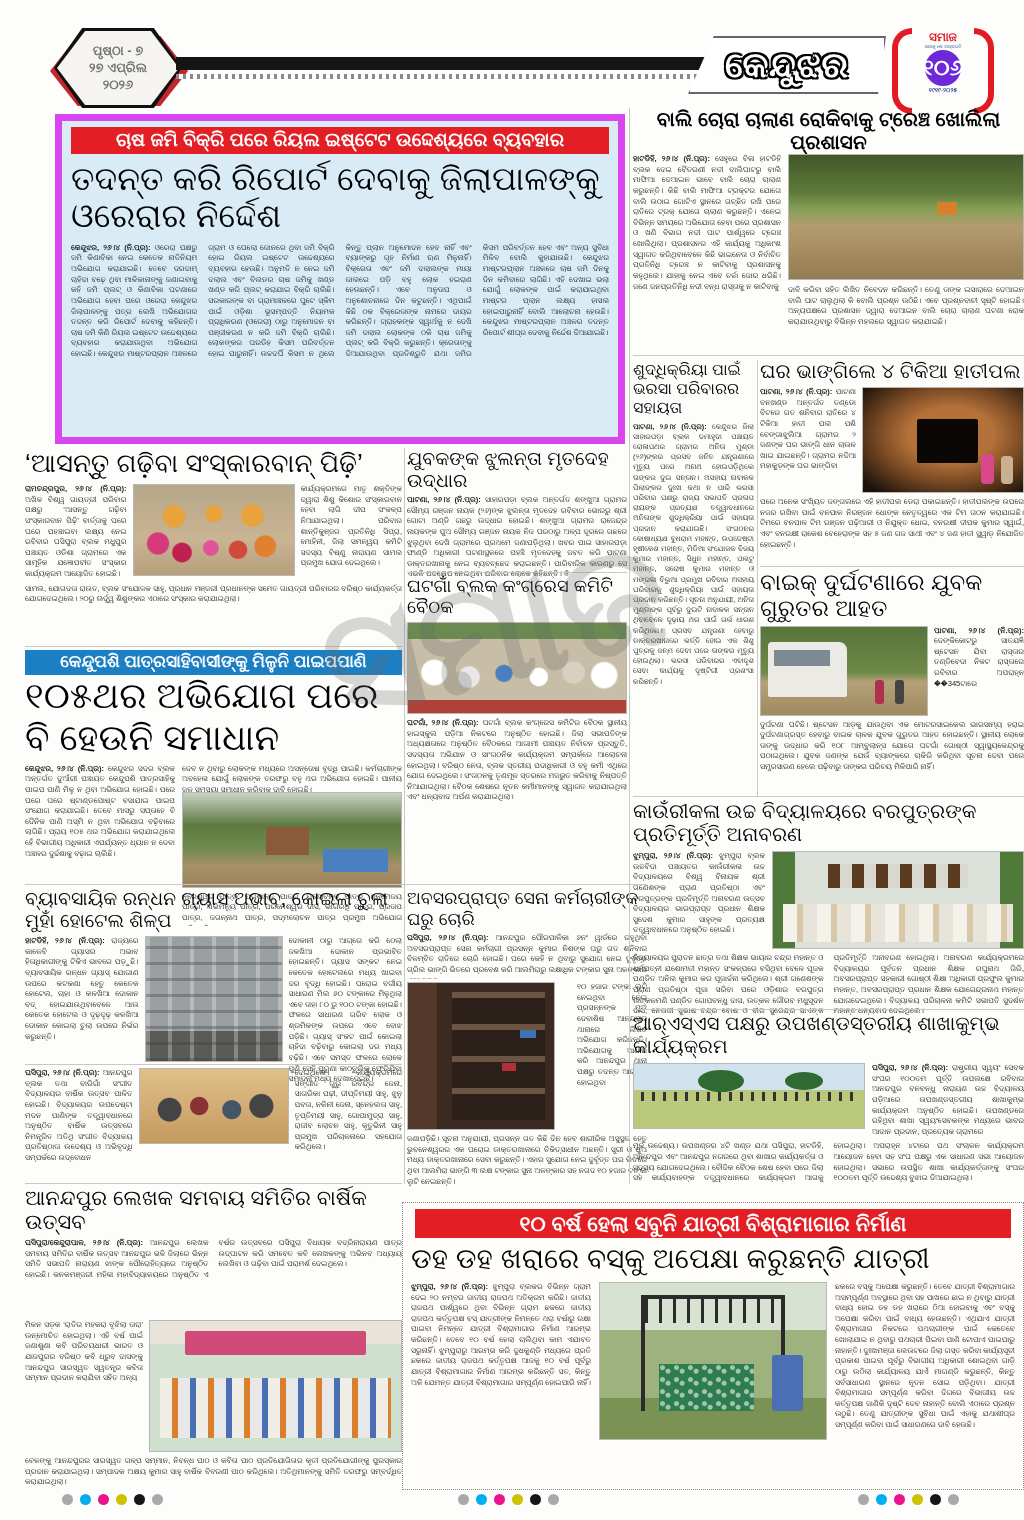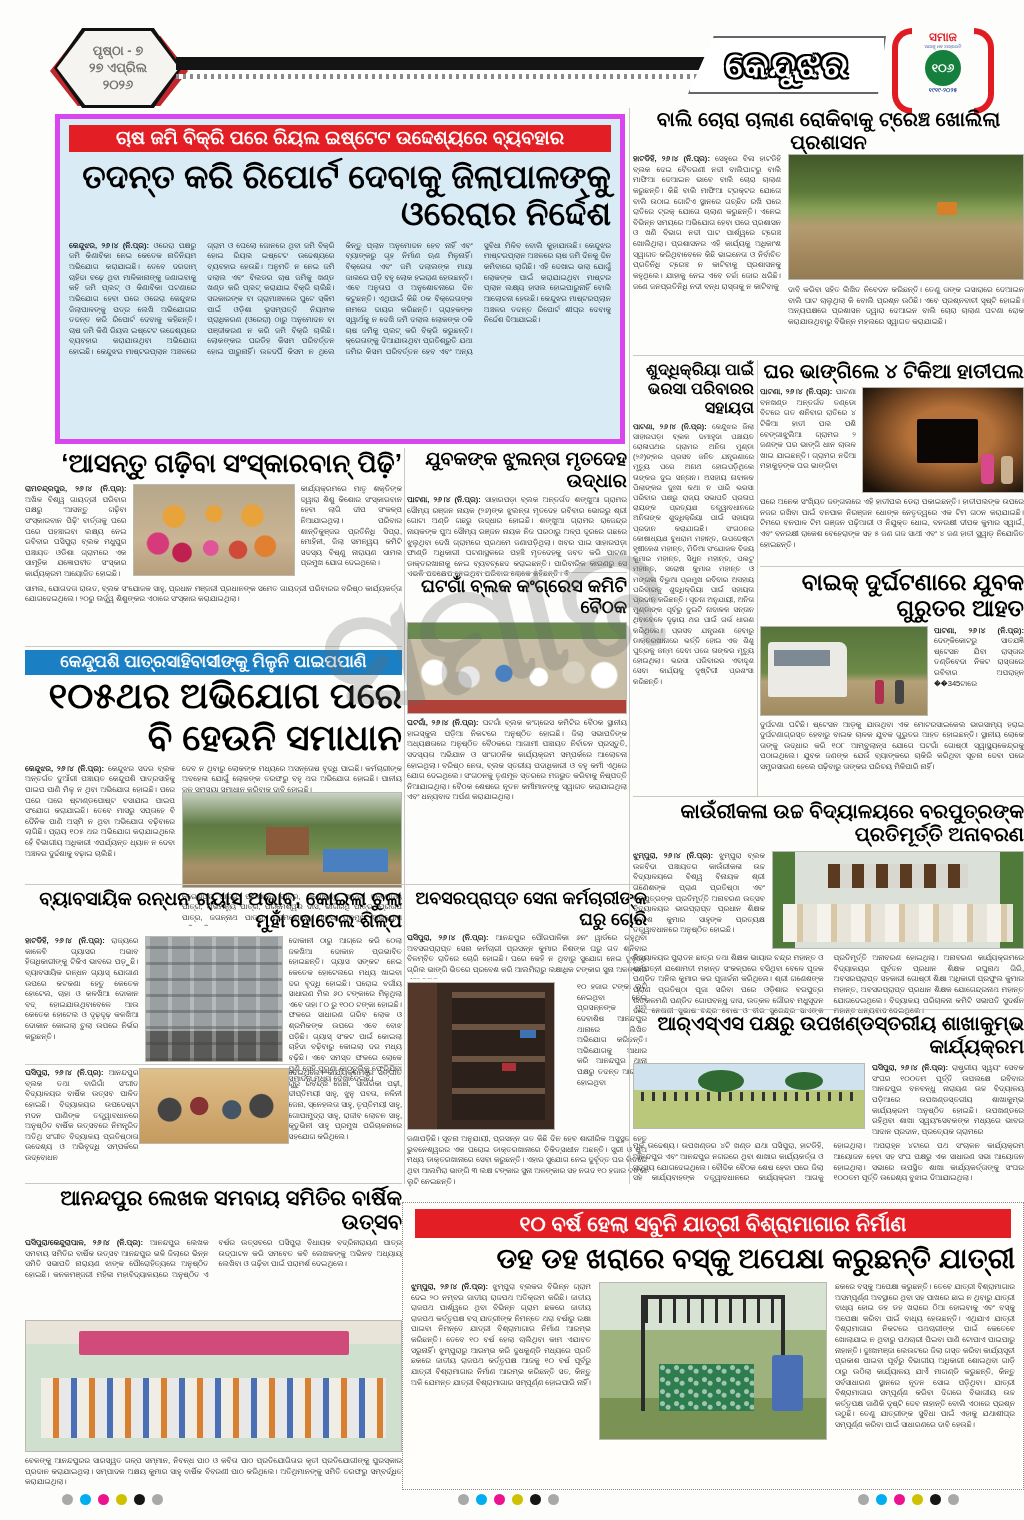--- a/index.html
+++ b/index.html
@@ -29,39 +29,39 @@
   .logo-box { position:absolute; left:892px; top:28px; width:102px; height:86px; }
   .logo-brk-l { position:absolute; left:0; top:0; width:20px; height:86px;
     border-left:6px solid #e11b22; border-top:6px solid #e11b22; border-bottom:6px solid #e11b22;
     border-radius:20px 0 0 20px; }
   .logo-brk-r { position:absolute; right:0; top:0; width:20px; height:86px;
     border-right:6px solid #e11b22; border-top:6px solid #e11b22; border-bottom:6px solid #e11b22;
     border-radius:0 20px 20px 0; }
   .logo-mid { position:absolute; left:18px; top:2px; width:66px; height:82px; text-align:center; }
   .logo-brand { font-size:12px; font-weight:bold; color:#e11b22; }
   .logo-sub { font-size:4.5px; color:#1a3f8f; }
-  .logo-circle { margin:1px auto; width:36px; height:36px; border-radius:50%; background:#15803d;
-    color:#fff; font-size:12px; font-weight:bold; display:flex; align-items:center; justify-content:center; }
+  .logo-circle { margin:1px auto; width:36px; height:36px; border-radius:50%; background:#6d28d9;
+    color:#fff; font-size:22px; font-weight:bold; display:flex; align-items:center; justify-content:center; }
   .logo-year { font-size:6px; color:#1a3f8f; font-weight:bold; }
   
   .kicker-red { background:#e31e24; color:#fff; font-weight:bold; text-align:center;
     padding:3px 2px; font-size:19px; line-height:1.1; }
   .kicker-blue { background:#1b7fc4; color:#fff; font-weight:bold; text-align:center;
     padding:3px 2px; font-size:17px; line-height:1.1; }
   .kicker-plain { font-weight:bold; text-align:center; color:#000; }
-  .headline { font-weight:bold; text-align:right; color:#000; }
+  .headline { font-weight:normal; text-align:left; color:#000; }
   .body-txt { font-size:7.6px; line-height:1.4; text-align:justify; color:#1c1c1c; overflow:hidden; }
   .dl { font-weight:bold; }
   .photo { position:relative; overflow:hidden; border:1px solid #b9b9b2; }
   .story { position:absolute; }
   .hrule { position:absolute; height:1px; background:#c9c9c2; }
   .vrule { position:absolute; width:1px; background:#c9c9c2; }
   
   #lead { left:55px; top:114px; width:570px; height:330px; background:#d9ecf6;
-    border:5px solid #d946ef; padding:6px 9px; }
+    border:7px solid #d946ef; padding:6px 9px; }
   #lead .headline { font-size:33px; line-height:1.12; margin:7px 0 8px; }
   #lead .body-txt { column-count:4; column-gap:11px; height:205px; }
   
   #sand { left:633px; top:108px; width:391px; height:340px; }
   #sand .kicker-plain { font-size:20px; line-height:1.15; }
   #sand .headline { font-size:30px; line-height:1.1; margin:3px 0 7px; }
   #sand .cols { display:flex; gap:7px; }
   #sand .c1 { width:148px; }
   #sand .c2 { flex:1; }
   #sand .photo { height:126px; margin-bottom:5px; }
@@ -119,21 +119,21 @@
   
   #theft { left:407px; top:888px; width:240px; height:292px; }
   #theft .headline { font-size:17.5px; margin-bottom:3px; }
   #theft .row { display:flex; gap:22px; margin-top:3px; }
   #theft .photo { width:148px; height:148px; flex:none; }
   #theft .c2 { flex:1; }
   #theft .bottom { margin-top:4px; height:62px; }
   
   #music { left:25px; top:1068px; width:377px; height:116px; }
   #music .headline { font-size:21px; margin-bottom:4px; }
-  #music .row { display:flex; }
+  #music .row { display:flex; gap:6px; }
   #music .photo { width:150px; height:76px; flex:none; }
   #music .side { flex:1; }
   
   #rss { left:633px; top:1012px; width:391px; height:172px; }
   #rss .headline { font-size:19.5px; margin-bottom:5px; }
   #rss .row { display:flex; gap:7px; }
   #rss .photo { width:232px; height:66px; flex:none; }
   #rss .c2 { flex:1; }
   #rss .bottom { margin-top:4px; column-count:2; column-gap:10px; height:60px; }
   
@@ -405,20 +405,21 @@
       </div>
       <p class="body-txt c2"><span class="dl">ଘସିପୁରା, ୨୬।୪ (ନି.ପ୍ର):</span><span> ରାଷ୍ଟ୍ରୀୟ ସ୍ୱୟଂ ସେବକ ସଂଘର ୧୦୦ତମ ପୂର୍ତ୍ତି ଉପଲକ୍ଷେ ରବିବାର ଆନନ୍ଦପୁର ବନବନ୍ଧୁ ନାରାୟଣ ଉଚ୍ଚ ବିଦ୍ୟାଳୟ ପଡ଼ିଆରେ ଉପଖଣ୍ଡସ୍ତରୀୟ ଶାଖାକୁମ୍ଭ କାର୍ଯ୍ୟକ୍ରମ ଅନୁଷ୍ଠିତ ହୋଇଛି। ଉପଖଣ୍ଡରେ ରହିଥିବା ଶାଖା ସ୍ୱୟଂସେବକଙ୍କ ମଧ୍ୟରେ ଭାବର ଆଦାନ ପ୍ରଦାନ, ପ୍ରତ୍ୟେକ ଗ୍ରାମରେ</span></p>
     </div>
     <p class="body-txt bottom"><span>ମୂଳ ଉଦ୍ଦେଶ୍ୟ। ଉପଖଣ୍ଡର ୪ଟି ଖଣ୍ଡ ଯଥା ଘସିପୁରା, ହାଟଡିହି, ଆନନ୍ଦପୁର ଏବଂ ଆନନ୍ଦପୁର ନଗରରେ ଥିବା ଶାଖାର କାର୍ଯ୍ୟକର୍ତ୍ତା ଓ ସଦସ୍ୟ ଯୋଗଦେଇଥିଲେ। ବୌଦିକ ବୈଠକ ଶେଷ ହେବା ପରେ ଜିଲା ସହ କାର୍ଯ୍ୟବାହଙ୍କ ତତ୍ତ୍ୱାବଧାନରେ କାର୍ଯ୍ୟକ୍ରମ ଆଗକୁ ହୋଇଥିଲା। ଅପରାହ୍ନ ୪ଟାରେ ପଥ ସଂଚାଳନ କାର୍ଯ୍ୟକ୍ରମ ଆୟୋଜନ ହେବା ସହ ସଂଘ ପକ୍ଷରୁ ଏକ ସାଧାରଣ ସଭା ଆୟୋଜନ ହୋଇଥିଲା। ସଭାରେ ଉପସ୍ଥିତ ଶାଖା କାର୍ଯ୍ୟକର୍ତ୍ତାଙ୍କୁ ସଂଘର ୧୦୦ତମ ପୂର୍ତ୍ତି ଉଦ୍ଦେଶ୍ୟ ବୁଝାଇ ଦିଆଯାଇଥିଲା।</span></p>
   </div>
 
   <div class="story" id="writers">
     <div class="headline">ଆନନ୍ଦପୁର ଲେଖକ ସମବାୟ ସମିତିର ବାର୍ଷିକ ଉତ୍ସବ</div>
     <p class="body-txt top"><span class="dl">ଘସିପୁରା/କେନ୍ଦୁରାପାଳ, ୨୬।୪ (ନି.ପ୍ର):</span><span> ଆନନ୍ଦପୁର ଲେଖକ ସମବାୟ ସମିତିର ବାର୍ଷିକ ଉତ୍ସବ ଆନନ୍ଦପୁର ଭଳି ଜିଲାରେ ଭିନ୍ନ ସମିତି ସଭାପତି ନାରାୟଣ ଝାଙ୍କ ପୌରୋହିତ୍ୟରେ ଅନୁଷ୍ଠିତ ହୋଇଛି। କନକମଞ୍ଜରୀ ମହିଳା ମହାବିଦ୍ୟାଳୟରେ ଅନୁଷ୍ଠିତ ଏ ବର୍ଷର ଉତ୍ସବରେ ଘସିପୁରା ବିଧାୟକ ବଦ୍ରିନାରାୟଣ ପାତ୍ର ଉଦ୍‌ଘାଟନ କରି ସମବେତ କବି ଲେଖକଙ୍କୁ ଅଭିନବ ଅଧ୍ୟାୟ ଲେଖିବା ଓ ଗଢ଼ିବା ପାଇଁ ପରାମର୍ଶ ଦେଇଥିଲେ।</span></p>
     <div class="row">
+      <p class="body-txt c1"><span>ମିଳନ ସଡ଼କ ‘ରାତିର ମହକରା ବୃଝିଲା ତାରା’ ଉନ୍ମୋଚିତ ହୋଇଥିଲା। ଏହି ବର୍ଷ ପାଇଁ ଜଣାଶୁଣା କବି ପରିଚୟଧାରୀ ଭାରତ ଓ ଯାଜପୁରର ବରିଷ୍ଠ କବି ଧ୍ରୁବ ଦାସଙ୍କୁ ଆନନ୍ଦପୁର ସାରସ୍ୱତ ସ୍ୱତନ୍ତ୍ର କବିତା ସମ୍ମାନ ପ୍ରଦାନ କରାଯିବା ସହିତ ଅନ୍ୟ</span></p>
       <div class="photo ph-award">
         <div class="banner"></div>
         <div class="ppl"></div>
       </div>
     </div>
     <p class="body-txt bottom"><span>ବେଳଙ୍କୁ ଆନନ୍ଦପୁରର ସାରସ୍ୱତ ଗଳ୍ପ ସମ୍ମାନ, ନିବନ୍ଧ ପାଠ ଓ କବିତା ପାଠ ପ୍ରତିଯୋଗିତାର କୃତୀ ପ୍ରତିଯୋଗୀଙ୍କୁ ପୁରସ୍କାର ପ୍ରଦାନ କରାଯାଇଥିଲା। ସମ୍ପାଦକ ଅକ୍ଷୟ କୁମାର ସାହୁ ବାର୍ଷିକ ବିବରଣୀ ପାଠ କରିଥିଲେ। ଅତିଥିମାନଙ୍କୁ ସମିତି ତରଫରୁ ସମ୍ବର୍ଦ୍ଧିତ କରାଯାଇଥିଲା।</span></p>
   </div>
 
   <div class="story" id="shelter">
     <div class="kicker-red">୧୦ ବର୍ଷ ହେଲା ସବୁନି ଯାତ୍ରୀ ବିଶ୍ରାମାଗାର ନିର୍ମାଣ</div>

